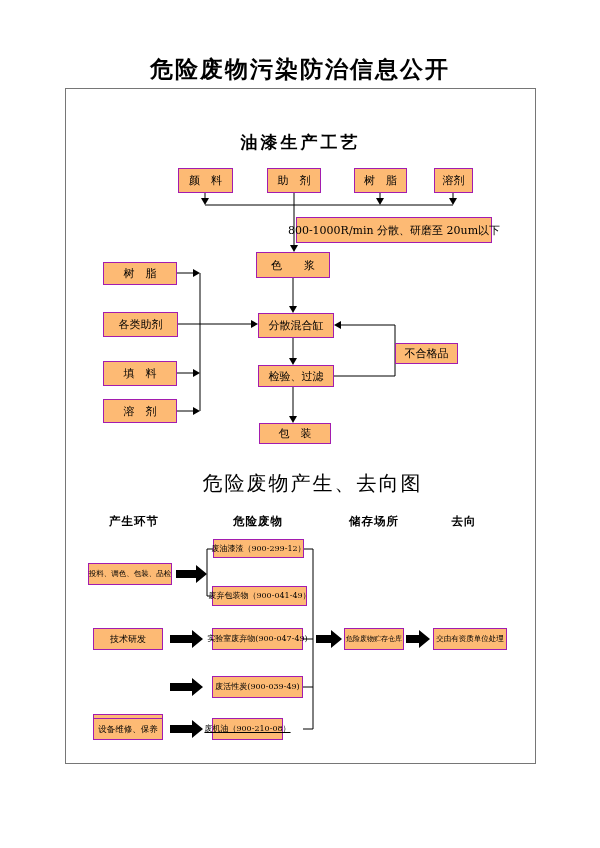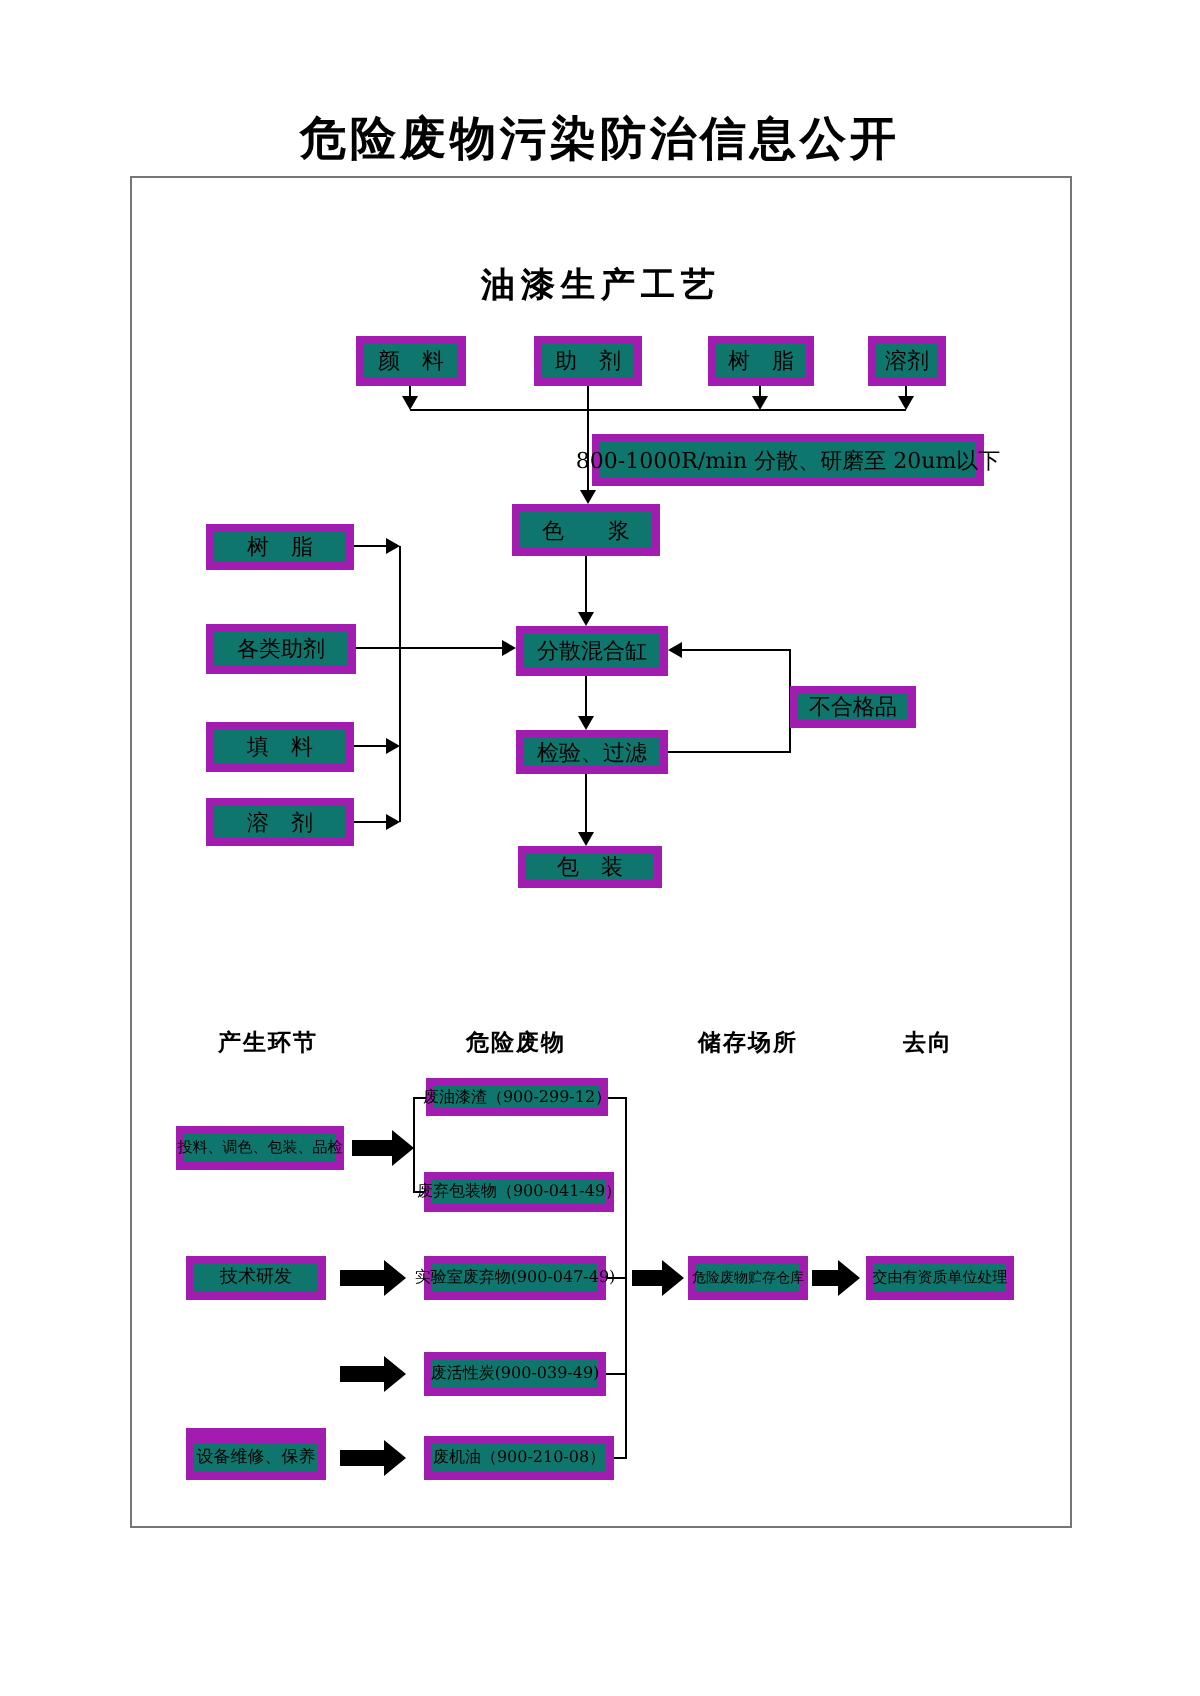--- a/index.html
+++ b/index.html
@@ -14,21 +14,21 @@
   .section-row{position:absolute;left:65px;top:88px;width:471px;height:37px;
     border-bottom:1px solid #767676;box-sizing:border-box;
     display:flex;align-items:center;justify-content:center;font-size:14px;letter-spacing:1px;}
 
   .proc-title{position:absolute;top:131px;left:65px;width:471px;text-align:center;
     font-family:"DejaVu Sans",sans-serif;font-weight:bold;font-size:17px;letter-spacing:3px;}
 
   .waste-title{position:absolute;top:470px;left:65px;width:471px;text-align:center;
     font-size:20px;letter-spacing:2px;transform:translateX(12px);}
 
-  .bx{position:absolute;border:4px solid #a21caf;background:#0f766e;box-sizing:border-box;
+  .bx{position:absolute;border:1px solid #a21caf;background:#fdba74;box-sizing:border-box;
     display:flex;align-items:center;justify-content:center;white-space:nowrap;
     font-size:11px;line-height:1;}
   .f9{font-size:9px;} .f85{font-size:8.5px;} .f8{font-size:8px;} .f75{font-size:7.5px;} .f7{font-size:7px;text-align:center;}
 
   .colhead{position:absolute;top:514px;transform:translateX(-50%);
     font-weight:bold;font-size:11.5px;letter-spacing:1px;}
 
   svg.connectors{position:absolute;left:0;top:0;pointer-events:none;}
   svg.connectors path{stroke:#000;stroke-width:1;fill:none;}
   svg.connectors polygon{fill:#000;stroke:none;}
@@ -103,34 +103,35 @@
   <div class="bx" style="left:103px;top:262px;width:74px;height:23px;">树　脂</div>
   <div class="bx" style="left:103px;top:312px;width:75px;height:25px;">各类助剂</div>
   <div class="bx" style="left:103px;top:361px;width:74px;height:25px;">填　料</div>
   <div class="bx" style="left:103px;top:399px;width:74px;height:24px;">溶　剂</div>
 
   <div class="bx" style="left:258px;top:313px;width:76px;height:25px;">分散混合缸</div>
   <div class="bx" style="left:258px;top:365px;width:76px;height:22px;">检验、过滤</div>
   <div class="bx" style="left:395px;top:343px;width:63px;height:21px;">不合格品</div>
   <div class="bx" style="left:259px;top:423px;width:72px;height:21px;">包　装</div>
 
+  <div class="waste-title">危险废物产生、去向图</div>
 
   <div class="colhead" style="left:134px;">产生环节</div>
   <div class="colhead" style="left:258px;">危险废物</div>
   <div class="colhead" style="left:374px;">储存场所</div>
   <div class="colhead" style="left:464px;">去向</div>
 
   <div class="bx f75" style="left:88px;top:563px;width:84px;height:22px;">投料、调色、包装、品检</div>
   <div class="bx f8" style="left:213px;top:539px;width:91px;height:19px;">废油漆渣（900-299-12）</div>
   <div class="bx f8" style="left:212px;top:586px;width:95px;height:20px;">废弃包装物（900-041-49）</div>
 
   <div class="bx f9" style="left:93px;top:628px;width:70px;height:22px;">技术研发</div>
   <div class="bx f8" style="left:212px;top:628px;width:91px;height:22px;">实验室废弃物(900-047-49)</div>
   <div class="bx f7" style="left:344px;top:628px;width:60px;height:22px;">危险废物贮存仓库</div>
   <div class="bx f75" style="left:433px;top:628px;width:74px;height:22px;">交由有资质单位处理</div>
 
   <div class="bx f9" style="left:93px;top:676px;width:70px;height:22px;margin-top:38px;">污染治理设施</div>
   <div class="bx f8" style="left:212px;top:676px;width:91px;height:22px;">废活性炭(900-039-49)</div>
 
   <div class="bx f85" style="left:93px;top:718px;width:70px;height:22px;">设备维修、保养</div>
-  <div class="bx f8" style="left:212px;top:718px;width:95px;height:22px;">废机油（900-210-08）</div>
+  <div class="bx f8" style="left:212px;top:718px;width:71px;height:22px;text-decoration:underline;">废机油（900-210-08）</div>
 
 </div>
 
 </body></html>

